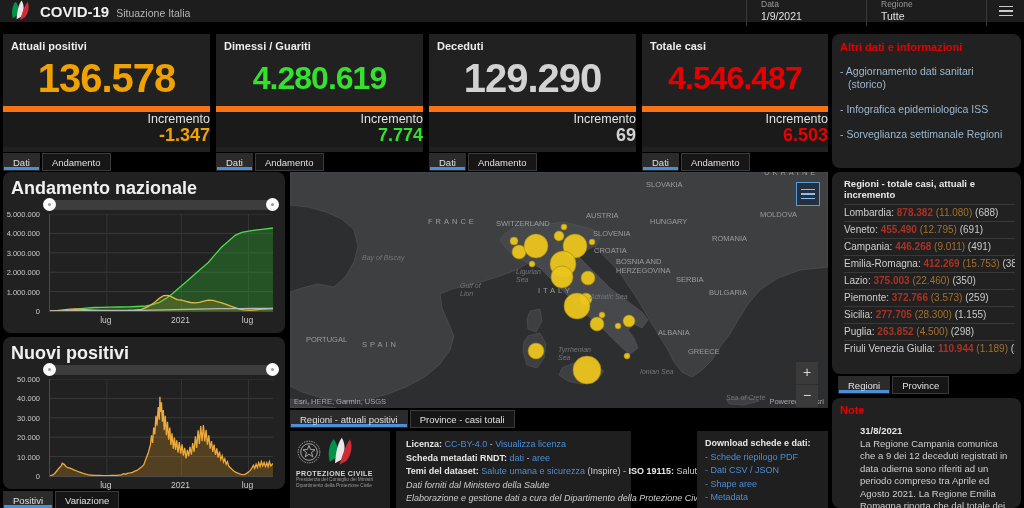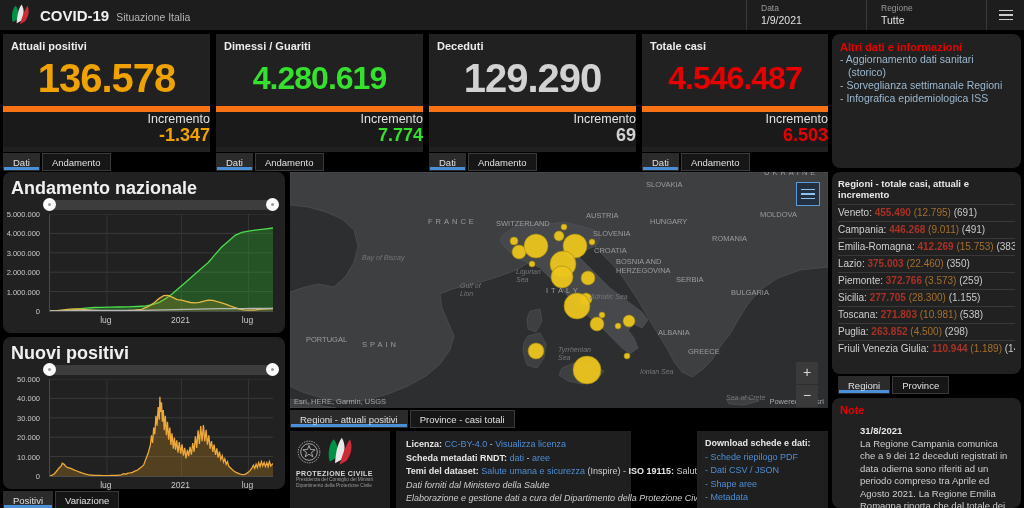--- a/index.html
+++ b/index.html
@@ -1,21 +1,21 @@
 <!DOCTYPE html>
 <html><head>
 <meta charset="utf-8">
 <style>
   * { margin:0; padding:0; box-sizing:border-box; }
   html,body { background:#000; }
   body { font-family:"Liberation Sans", sans-serif; }
   #app { position:relative; width:1024px; height:508px; background:#000; overflow:hidden; }
 
   
-  #header { position:absolute; left:0; top:0; width:1024px; height:30px; background:#1d1d1d; display:flex; align-items:center; }
+  #header { position:absolute; left:0; top:0; width:1024px; height:22px; background:#1d1d1d; display:flex; align-items:center; }
   #logo { width:22px; height:22px; margin:0 8px 0 10px; }
   .app-title { font-size:15px; font-weight:bold; color:#f0f0f0; }
   .app-sub { font-size:10.5px; color:#b5b5b5; margin-left:7px; margin-top:3px; }
   #hdr-spacer { flex:1; }
   .hdr-block { height:30px; padding:3px 14px 0 14px; border-left:1px solid #3a3a3a; min-width:120px; }
   .hdr-label { font-size:8.5px; color:#9a9a9a; }
   .hdr-value { font-size:10.5px; color:#e0e0e0; margin-top:1px; }
   #hamburger { width:38px; height:30px; border-left:1px solid #3a3a3a; display:flex; flex-direction:column; justify-content:center; align-items:center; gap:3px; cursor:pointer; }
   #hamburger span { display:block; width:14px; height:1.5px; background:#cccccc; }
 
@@ -27,23 +27,23 @@
   .inc-label { font-size:12.5px; color:#e2e2e2; }
   .inc-value { font-size:18px; font-weight:bold; line-height:19px; }
   .tabrow { position:absolute; display:flex; gap:2px; height:18px; }
   .tab { height:18px; padding:0 9px; font-size:9.5px; color:#e0e0e0; background:#161616; border:1px solid #3a3a3a; display:flex; align-items:center; white-space:nowrap; cursor:pointer; }
   .tab.active { background:#2b2b2b; box-shadow:inset 0 -3px 0 #4a90d9; border-color:#2b2b2b; }
 
   
   .panel { position:absolute; background:#212121;border-radius:8px; }
   #sidebar-info { left:832px; top:34px; width:189px; height:134px; padding:7px 8px; }
   .red-title { color:#e80000; font-size:11px; font-weight:bold; }
-  .side-link { font-size:10.5px; color:#9cb8cf; margin-top:0; padding-left:8px; text-indent:-8px; line-height:1.25; cursor:pointer; }
-
-  #regions-panel { left:832px; top:172px; width:189px; height:202px; padding:6px 6px 0 6px; overflow:hidden; }
+  .side-link { font-size:10.5px; color:#9cb8cf; margin-top:12px; padding-left:8px; text-indent:-8px; line-height:1.25; cursor:pointer; }
+
+  #regions-panel { left:832px; top:172px; width:189px; height:202px; padding:6px 6px 0 12px; overflow:hidden; }
   .regions-title { font-size:9.5px; font-weight:bold; color:#e8e8e8; padding-bottom:4px; }
   .region-row { font-size:10px; line-height:16px; height:17px; border-top:1px solid #383838; white-space:nowrap; overflow:hidden; }
   .rname { color:#cfcfcf; }
   .rtotal { color:#a93226; font-weight:bold; }
   .rattuali { color:#a5702c; }
   .rincr { color:#c9c9c9; }
   #regions-tabs { left:838px; top:376px; }
 
   #note-panel { left:832px; top:398px; width:189px; height:110px; padding:6px 8px; overflow:hidden; }
   .note-body { margin-top:9px; padding-left:20px; font-size:9.5px; color:#cfcfcf; line-height:1.32; }
@@ -175,22 +175,22 @@
   </div>
   <div class="tabrow" style="left:642px;top:153px">
     <div class="tab active">Dati</div>
     <div class="tab">Andamento</div>
   </div>
 
   <div class="panel" id="sidebar-info">
     <div class="red-title">Altri dati e informazioni</div>
     <div id="sidebar-links">
         <div class="side-link">- Aggiornamento dati sanitari (storico)</div>
+        <div class="side-link">- Infografica epidemiologica ISS</div>
         <div class="side-link">- Sorveglianza settimanale Regioni</div>
-        <div class="side-link">- Infografica epidemiologica ISS</div>
       </div>
   </div>
 
   <div class="panel" id="panel-andamento">
     <div class="panel-title">Andamento nazionale</div>
     <div class="slider">
       <div class="handle left"></div>
       <div class="handle right"></div>
     </div>
     <div class="ylabels" id="ylab-0">
@@ -301,26 +301,26 @@
         <div class="country-label" style="left: 356px; top: 9px;">SLOVAKIA</div>
         <div class="country-label" style="left: 360px; top: 46px;">HUNGARY</div>
         <div class="country-label" style="left: 303px; top: 58px;">SLOVENIA</div>
         <div class="country-label" style="left: 304px; top: 75px;">CROATIA</div>
         <div class="country-label" style="left: 326px; top: 86px;">BOSNIA AND
 HERZEGOVINA</div>
         <div class="country-label" style="left: 386px; top: 104px;">SERBIA</div>
         <div class="country-label" style="left: 422px; top: 63px;">ROMANIA</div>
         <div class="country-label" style="left: 470px; top: 39px;">MOLDOVA</div>
         <div class="country-label spaced" style="left: 474px; top: -3px;">UKRAINE</div>
-        <div class="country-label" style="left: 441px; top: 117px;">BULGARIA</div>
+        <div class="country-label" style="left: 419px; top: 117px;">BULGARIA</div>
         <div class="country-label" style="left: 368px; top: 157px;">ALBANIA</div>
         <div class="country-label" style="left: 398px; top: 176px;">GREECE</div>
         <div class="country-label spaced" style="left: 72px; top: 169px;">SPAIN</div>
         <div class="country-label" style="left: 16px; top: 164px;">PORTUGAL</div>
-        <div class="country-label spaced" style="left: 256px; top: 115px;">ITALY</div>
+        <div class="country-label spaced" style="left: 248px; top: 115px;">ITALY</div>
         <div class="sea-label" style="left: 72px; top: 82px;">Bay of Biscay</div>
         <div class="sea-label" style="left: 170px; top: 110px;">Gulf of
 Lion</div>
         <div class="sea-label" style="left: 226px; top: 96px;">Ligurian
 Sea</div>
         <div class="sea-label" style="left: 300px; top: 121px;">Adriatic Sea</div>
         <div class="sea-label" style="left: 268px; top: 174px;">Tyrrhenian
 Sea</div>
         <div class="sea-label" style="left: 350px; top: 196px;">Ionian Sea</div>
         <div class="sea-label" style="left: 436px; top: 222px;">Sea of Crete</div>
@@ -372,27 +372,27 @@
         <div class="dl-link">- Schede riepilogo PDF</div>
         <div class="dl-link">- Dati CSV / JSON</div>
         <div class="dl-link">- Shape aree</div>
         <div class="dl-link">- Metadata</div>
       </div>
   </div>
 
   <div class="panel" id="regions-panel">
     <div class="regions-title">Regioni - totale casi, attuali e incremento</div>
     <div id="region-rows">
+        <div class="region-row"><span class="rname">Lombardia: </span><span class="rtotal">878.382 </span><span class="rattuali">(11.080) </span><span class="rincr">(688)</span></div>
         <div class="region-row"><span class="rname">Veneto: </span><span class="rtotal">455.490 </span><span class="rattuali">(12.795) </span><span class="rincr">(691)</span></div>
         <div class="region-row"><span class="rname">Campania: </span><span class="rtotal">446.268 </span><span class="rattuali">(9.011) </span><span class="rincr">(491)</span></div>
         <div class="region-row"><span class="rname">Emilia-Romagna: </span><span class="rtotal">412.269 </span><span class="rattuali">(15.753) </span><span class="rincr">(383)</span></div>
         <div class="region-row"><span class="rname">Lazio: </span><span class="rtotal">375.003 </span><span class="rattuali">(22.460) </span><span class="rincr">(350)</span></div>
         <div class="region-row"><span class="rname">Piemonte: </span><span class="rtotal">372.766 </span><span class="rattuali">(3.573) </span><span class="rincr">(259)</span></div>
         <div class="region-row"><span class="rname">Sicilia: </span><span class="rtotal">277.705 </span><span class="rattuali">(28.300) </span><span class="rincr">(1.155)</span></div>
-        <div class="region-row"><span class="rname">Toscana: </span><span class="rtotal">271.803 </span><span class="rattuali">(10.981) </span><span class="rincr">(538)</span></div>
         <div class="region-row"><span class="rname">Puglia: </span><span class="rtotal">263.852 </span><span class="rattuali">(4.500) </span><span class="rincr">(298)</span></div>
         <div class="region-row"><span class="rname">Friuli Venezia Giulia: </span><span class="rtotal">110.944 </span><span class="rattuali">(1.189) </span><span class="rincr">(141)</span></div>
       </div>
   </div>
   <div class="tabrow" id="regions-tabs">
     <div class="tab active">Regioni</div>
     <div class="tab">Province</div>
   </div>
 
   <div class="panel" id="note-panel">

